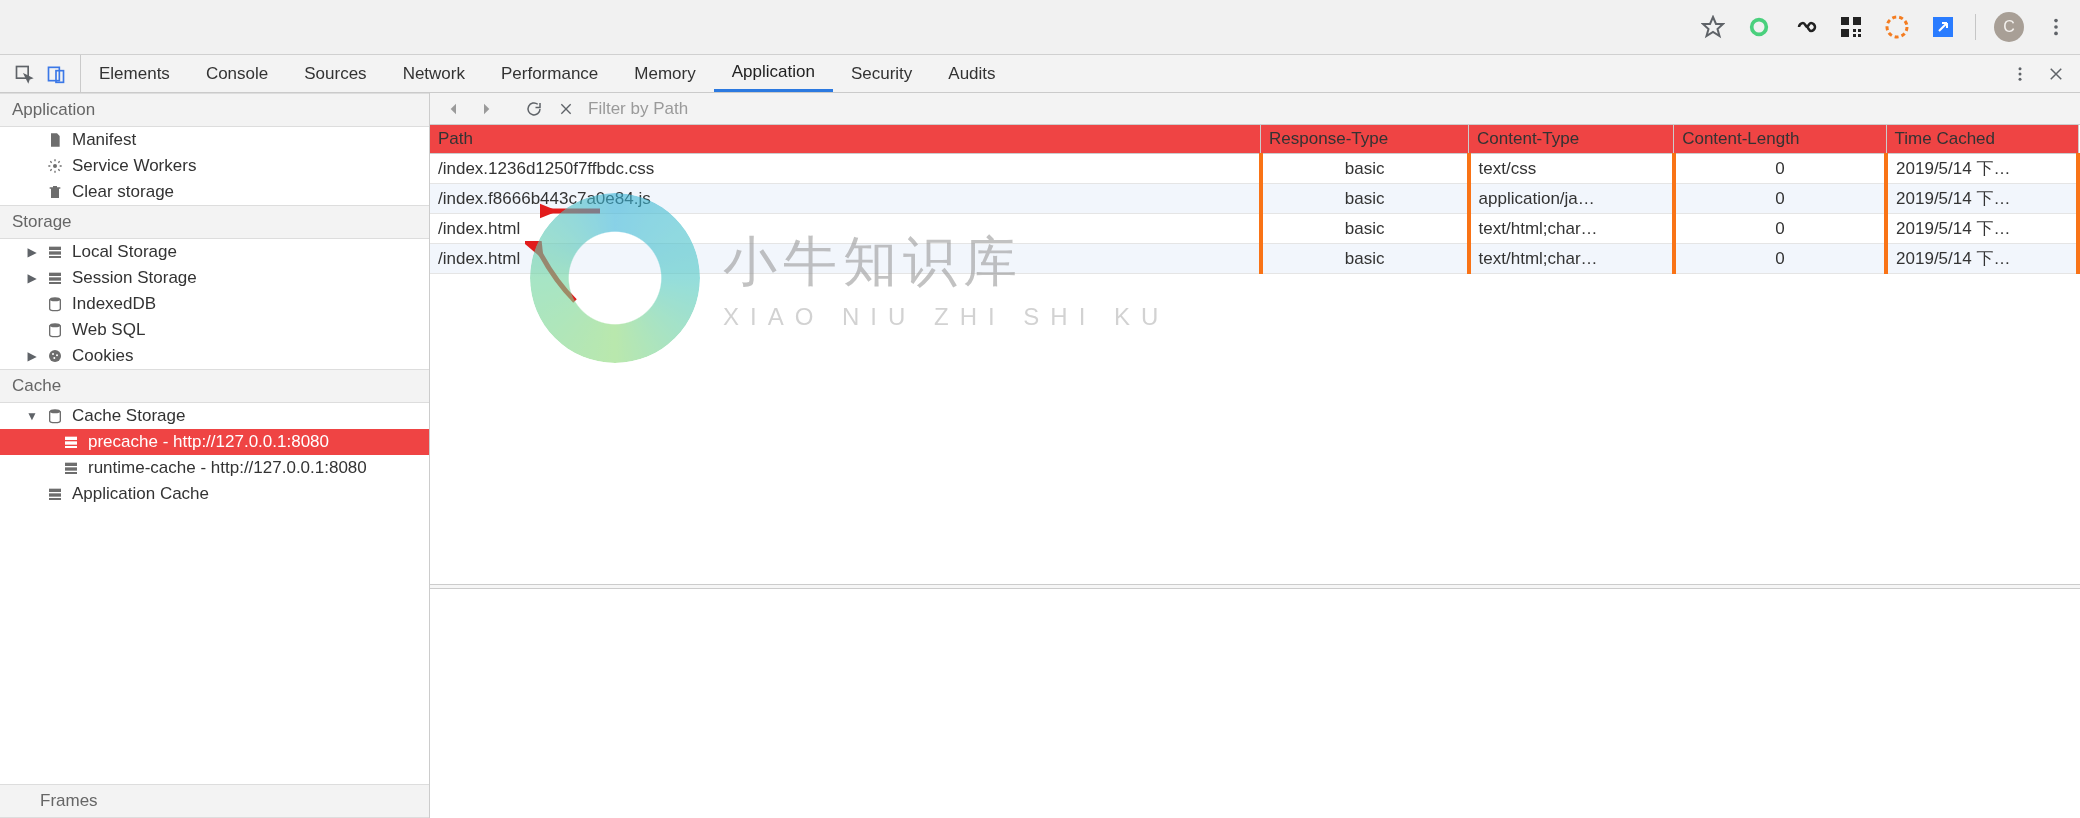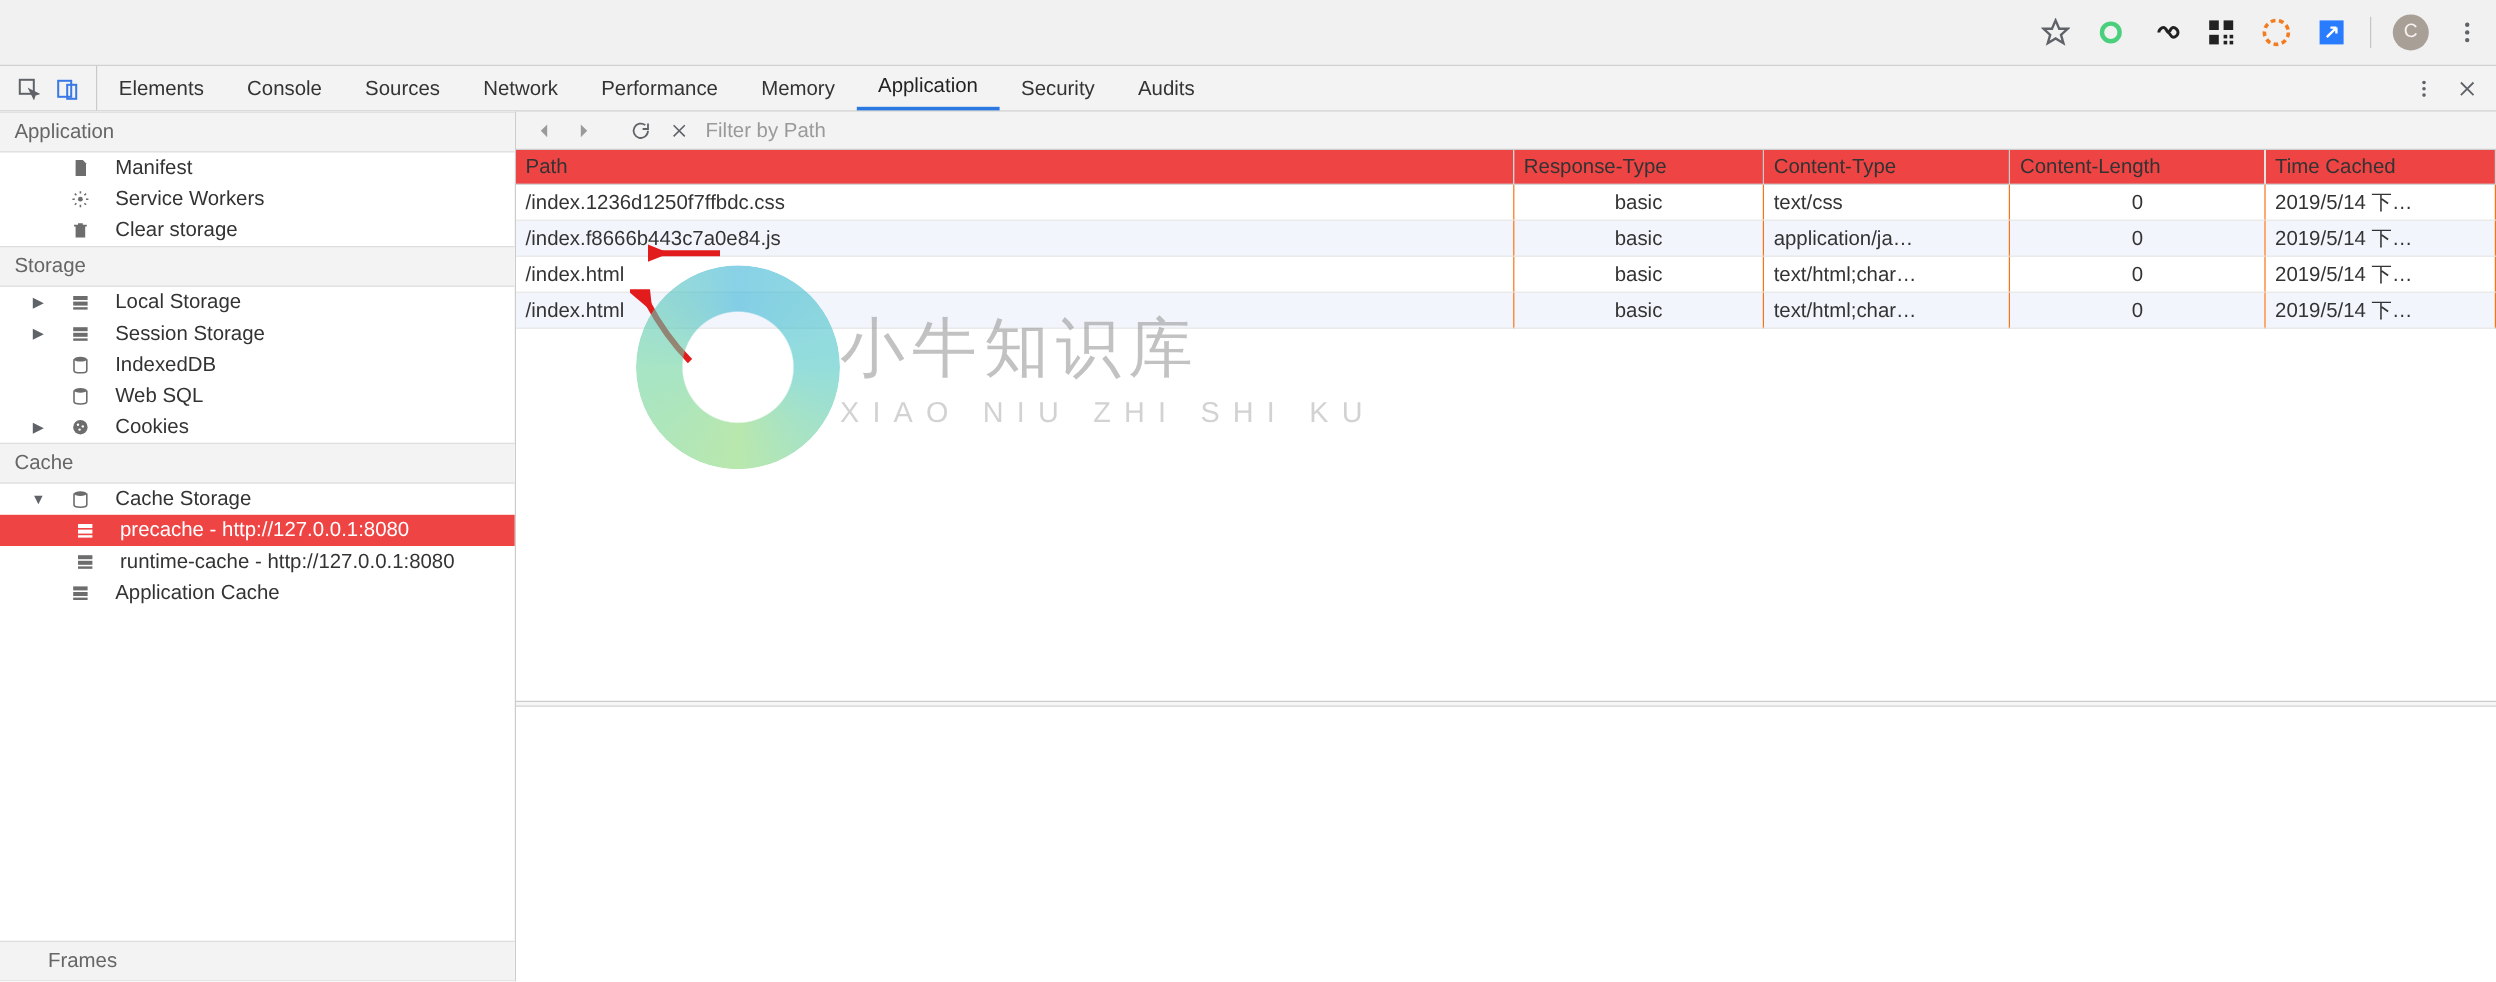--- a/index.html
+++ b/index.html
@@ -53,21 +53,21 @@
 }
 .group-header {
   background:#f3f3f3;
   border-bottom:1px solid #ddd;
   border-top:1px solid #ddd;
   padding:6px 12px;
   color:#666;
   font-size:17px;
 }
 .tree-item {
-  display:flex; align-items:center; gap:20px;
+  display:flex; align-items:center; gap:8px;
   padding:3px 10px 3px 26px;
   color:#333;
   cursor:pointer;
   white-space:nowrap;
 }
 .tree-item.sub2 { padding-left:62px; }
 .tree-item.selected { background:#ef4444; color:#fff; }
 .tree-item .exp { width:12px; display:inline-flex; justify-content:center; color:#5f6368; font-size:12px; }
 .mini-icon { width:18px; height:18px; display:inline-flex; align-items:center; justify-content:center; color:#6d6d6d; }
 .tree-item.selected .mini-icon { color:#fff; }
@@ -89,45 +89,45 @@
 .table-wrap { position:relative; flex:1; overflow:auto; }
 table.cache-table { width:100%; border-collapse:collapse; table-layout:fixed; }
 .cache-table th {
   background:#ef4444; border:1px solid #ccc; border-top:none;
   text-align:left; font-weight:400; color:#333;
   padding:4px 8px; height:28px; overflow:hidden; white-space:nowrap;
   text-overflow:ellipsis;
 }
 .cache-table td {
   border-bottom:1px solid #e5e5e5;
-  border-right:1px solid #f97316;
+  border-right:4px solid #f97316;
   padding:3px 8px; height:27px; overflow:hidden;
   white-space:nowrap; text-overflow:ellipsis;
   color:#333;
 }
 .cache-table td:first-child, .cache-table th:first-child { border-left:none; }
 .cache-table tr:nth-child(even) td { background:#f2f6fc; }
 .cache-table td.right { text-align:center; }
 
 .col-path { width:567px; }
 .col-resp { width:142px; }
 .col-ct   { width:140px; }
 .col-cl   { width:145px; }
 .col-tc   { width:131px; }
 
 .arrow-annot {
   position:absolute; pointer-events:none;
 }
 
 .watermark {
   position:absolute;
-  left:100px; top:96px;
+  left:100px; top:68px;
   opacity:0.6;
   pointer-events:none;
-  display:flex; align-items:center; gap:0;
+  display:flex; align-items:center; gap:23px;
 }
 .watermark .logo {
   width:170px; height:170px; border-radius:50%;
   background: conic-gradient(#3ab4d8 0deg, #4fc8c5 90deg, #8cd978 180deg, #6dd4a0 270deg, #3ab4d8 360deg);
   -webkit-mask: radial-gradient(circle at center, transparent 38%, #000 39%);
   mask: radial-gradient(circle at center, transparent 38%, #000 39%);
   position:relative;
 }
 .watermark .cn { font-size:54px; color:#9a9a9a; letter-spacing:6px; }
 .watermark .py { font-size:24px; color:#b5b5b5; letter-spacing:11px; margin-top:4px; }

